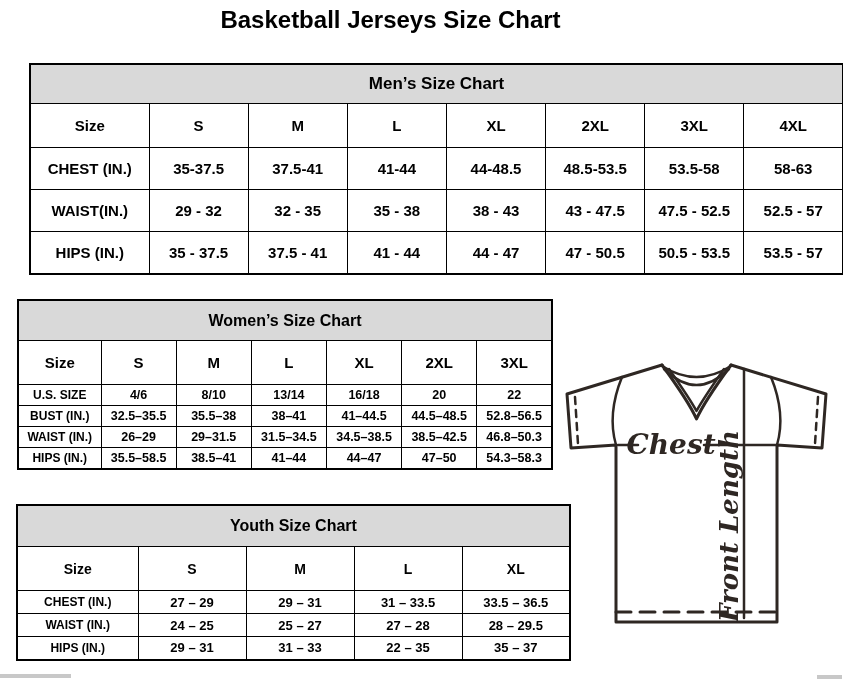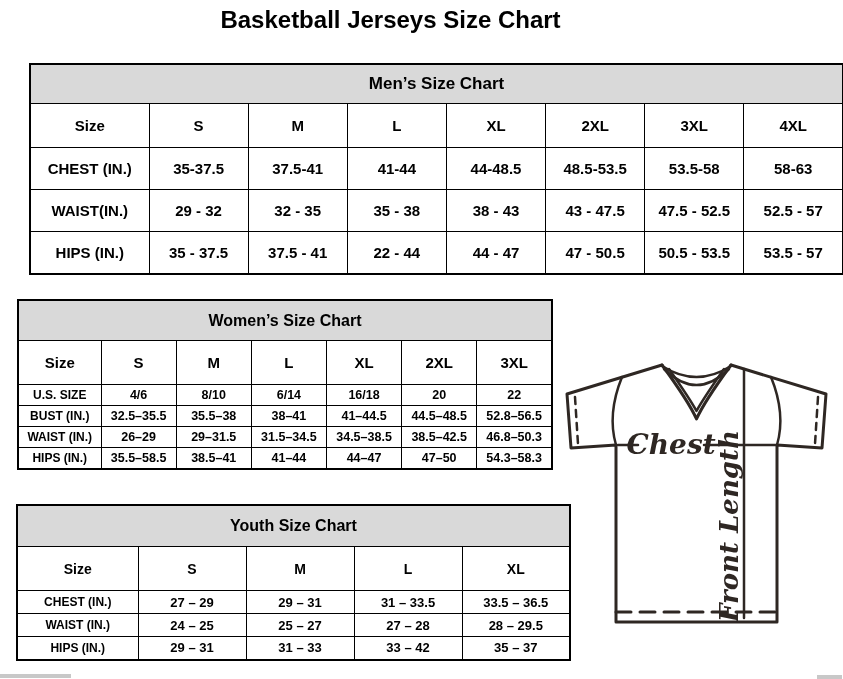--- a/index.html
+++ b/index.html
@@ -107,21 +107,21 @@
           <td>35 - 38</td>
           <td>38 - 43</td>
           <td>43 - 47.5</td>
           <td>47.5 - 52.5</td>
           <td>52.5 - 57</td>
         </tr>
         <tr>
           <th>HIPS (IN.)</th>
           <td>35 - 37.5</td>
           <td>37.5 - 41</td>
-          <td>22 - 44</td>
+          <td>41 - 44</td>
           <td>44 - 47</td>
           <td>47 - 50.5</td>
           <td>50.5 - 53.5</td>
           <td>53.5 - 57</td>
         </tr>
       </tbody>
     </table>
   </div>
 
   <div class="tbl-wrap wrap-womens">
@@ -147,21 +147,21 @@
           <th>XL</th>
           <th>2XL</th>
           <th>3XL</th>
         </tr>
       </thead>
       <tbody>
         <tr>
           <th>U.S. SIZE</th>
           <td>4/6</td>
           <td>8/10</td>
-          <td>6/14</td>
+          <td>13/14</td>
           <td>16/18</td>
           <td>20</td>
           <td>22</td>
         </tr>
         <tr>
           <th>BUST (IN.)</th>
           <td>32.5–35.5</td>
           <td>35.5–38</td>
           <td>38–41</td>
           <td>41–44.5</td>
@@ -223,21 +223,21 @@
           <th>WAIST (IN.)</th>
           <td>24 – 25</td>
           <td>25 – 27</td>
           <td>27 – 28</td>
           <td>28 – 29.5</td>
         </tr>
         <tr>
           <th>HIPS (IN.)</th>
           <td>29 – 31</td>
           <td>31 – 33</td>
-          <td>33 – 42</td>
+          <td>22 – 35</td>
           <td>35 – 37</td>
         </tr>
       </tbody>
     </table>
   </div>
 
   <svg class="jersey" width="284" height="276" viewBox="0 0 284 276" fill="none" stroke="#2e2723" stroke-linejoin="round" stroke-linecap="round">
 
     <g>
       <path d="M104,9 L9,38 L13,92 L58,89 L58,266 L219,266 L219,89 L264,92 L268,38 L173,9" stroke-width="3"></path>

